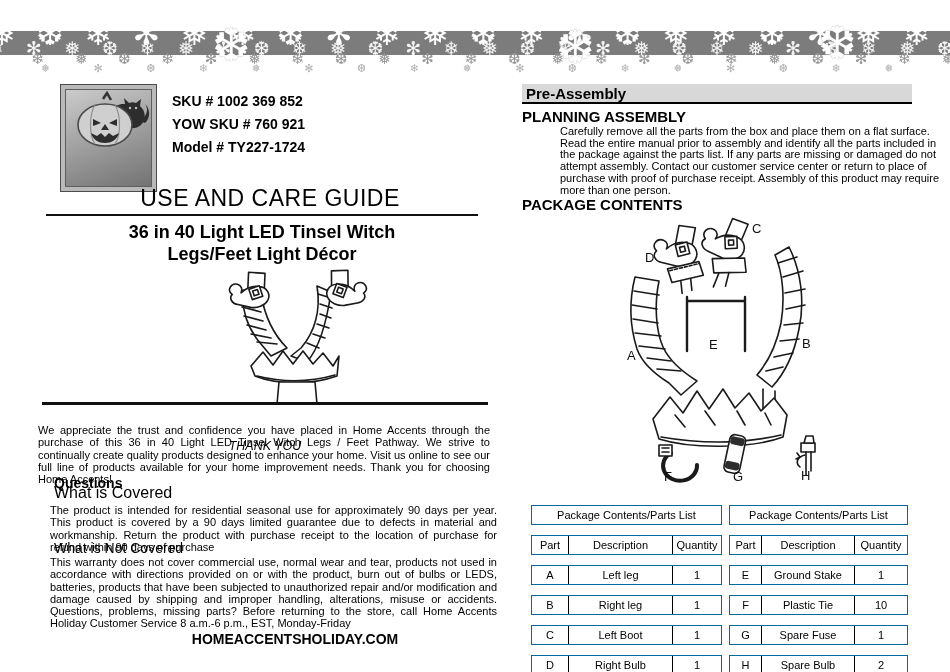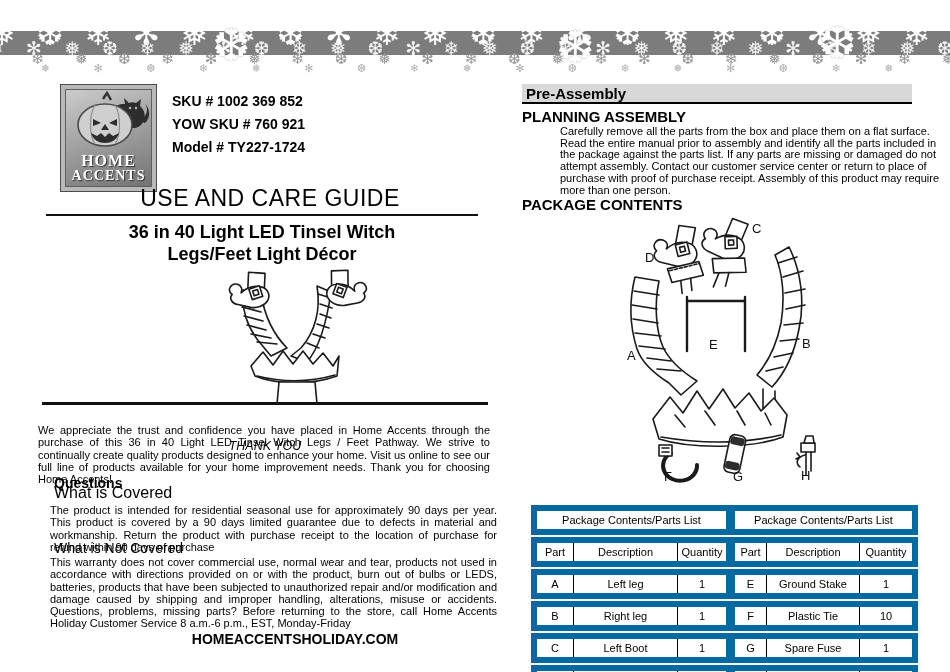--- a/index.html
+++ b/index.html
@@ -54,21 +54,21 @@
            border-bottom:2px solid #000;font-size:15px;font-weight:bold;padding-left:4px;
            box-sizing:border-box;line-height:19px;}
   .planning-h{position:absolute;left:522px;top:108px;font-size:15px;font-weight:bold;}
   .planning-t{position:absolute;left:522px;top:126px;width:387px;font-size:11px;
               line-height:11.7px;text-align:left;margin-left:38px;}
   .package-h{position:absolute;left:522px;top:196px;font-size:15px;font-weight:bold;}
   .diagram{position:absolute;left:575px;top:205px;width:320px;height:300px;}
   .d-label{position:absolute;font-size:13px;color:#111;}
   
   .ptable{position:absolute;top:505px;}
-  .ptable .trow{display:flex;border:6px solid #0369a1;margin-bottom:2px;background:#fff;}
+  .ptable .trow{display:flex;border:1px solid #0369a1;margin-bottom:10px;background:#fff;}
   .ptable .tc{border-left:1px solid #000;text-align:center;font-size:11px;
               padding:3px 0 2px 0;line-height:13px;overflow:hidden;}
   .ptable .tc:first-child{border-left:none;}
   .ptable .title-row .tc{width:100%;border-left:none;}
   .lt{left:531px;} .rt{left:729px;}
   .lt .c1{width:36px;} .lt .c2{width:103px;} .lt .c3{width:48px;}
   .rt .c1{width:31px;} .rt .c2{width:92px;} .rt .c3{width:52px;}
   svg{display:block;}
   .ln{fill:none;stroke:#1a1a1a;stroke-width:1.6;stroke-linejoin:round;stroke-linecap:round;}
   .fw{fill:#fff;stroke:#1a1a1a;stroke-width:1.6;stroke-linejoin:round;}
@@ -104,24 +104,20 @@
         <path d="M36,8 L40,2 L44,9" fill="none" stroke="#333" stroke-width="2.5"></path>
         <ellipse cx="38" cy="34" rx="27" ry="21" fill="#cfcfcf" stroke="#4a4a4a" stroke-width="1.6"></ellipse>
         <path d="M28,14 C22,24 22,44 28,53" fill="none" stroke="#8f8f8f" stroke-width="1.2"></path>
         <path d="M48,14 C54,24 54,44 48,53" fill="none" stroke="#8f8f8f" stroke-width="1.2"></path>
         <path class="fd" d="M26,28 L34,32 L26,35 Z"></path>
         <path class="fd" d="M50,28 L42,32 L50,35 Z"></path>
         <path class="fd" d="M38,33 L42,39 L34,39 Z"></path>
         <path class="fd" d="M24,42 L30,45 L34,42 L38,46 L42,42 L46,45 L52,42 C50,49 44,52 38,52 C32,52 26,49 24,42 Z"></path>
       </g>
     </svg>
-    <div class="logo-text">
-      <div class="l1">HOME</div>
-      <div class="l2">ACCENTS</div>
-    </div>
   </div>
 
   <div class="sku-block">
     <div>SKU # 1002 369 852</div>
     <div>YOW SKU # 760 921</div>
     <div>Model # TY227-1724</div>
   </div>
 
   <div class="guide-title">USE AND CARE GUIDE</div>
   <div class="rule1"></div>

